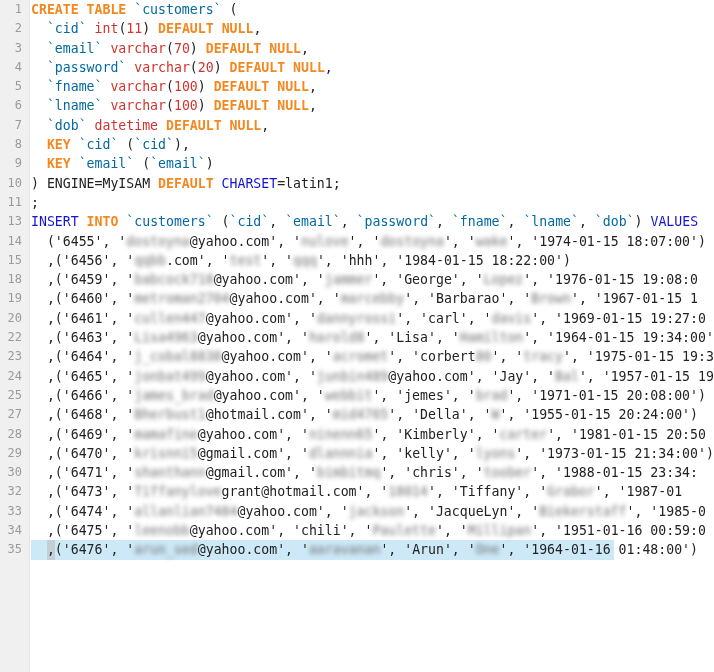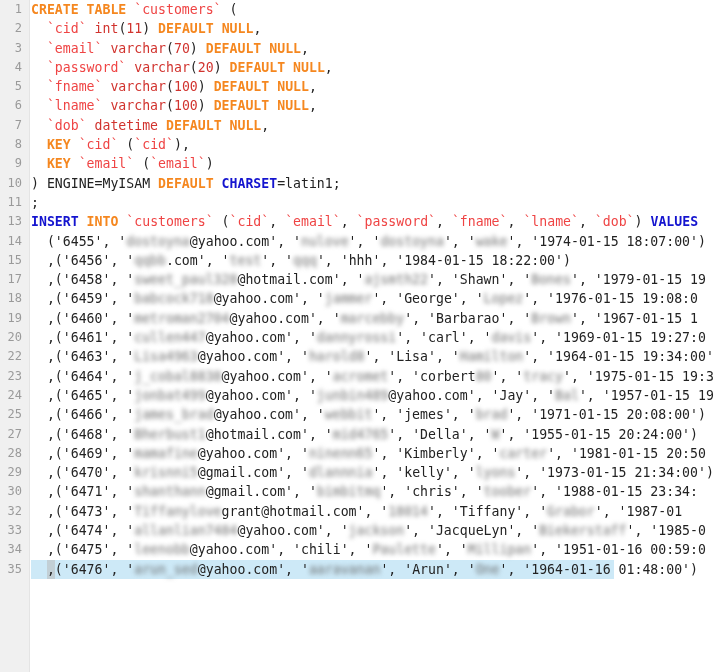--- a/index.html
+++ b/index.html
@@ -74,25 +74,25 @@
     position: absolute;
     left: 31px;
     top: 0;
     line-height: 19.3px;
     color: #222222;
     z-index: 1;
     white-space: pre;
   }
 
   
-  .kw-blue   { color: #1414cf; font-weight: bold; }
+  .kw-blue   { color: #1414cf; font-weight: normal; }
   .kw-orange { color: #f5871f; font-weight: bold; }
   .type-red  { color: #d1332e; text-align: right; }
   .num-red   { color: #d1332e; }
-  .ident     { color: #ef4444; }
+  .ident     { color: #0369a1; }
   .plain     { color: #222222; }
 
   
   .redact {
     display: inline-block;
     color: rgba(90,90,90,0.55);
     filter: blur(2.3px);
     vertical-align: baseline;
     text-shadow: 0 0 2px rgba(120,120,120,0.5);
   }
@@ -120,21 +120,20 @@
       <div class="line"><span class="lno">5</span><span class="code"><span class="plain">  </span><span class="ident">`fname`</span><span class="plain"> </span><span class="type-red">varchar</span><span class="plain">(</span><span class="num-red">100</span><span class="plain">) </span><span class="kw-orange">DEFAULT NULL</span><span class="plain">,</span></span></div>
       <div class="line"><span class="lno">6</span><span class="code"><span class="plain">  </span><span class="ident">`lname`</span><span class="plain"> </span><span class="type-red">varchar</span><span class="plain">(</span><span class="num-red">100</span><span class="plain">) </span><span class="kw-orange">DEFAULT NULL</span><span class="plain">,</span></span></div>
       <div class="line"><span class="lno">7</span><span class="code"><span class="plain">  </span><span class="ident">`dob`</span><span class="plain"> </span><span class="type-red">datetime</span><span class="plain"> </span><span class="kw-orange">DEFAULT NULL</span><span class="plain">,</span></span></div>
       <div class="line"><span class="lno">8</span><span class="code"><span class="plain">  </span><span class="kw-orange">KEY</span><span class="plain"> </span><span class="ident">`cid`</span><span class="plain"> (</span><span class="ident">`cid`</span><span class="plain">),</span></span></div>
       <div class="line"><span class="lno">9</span><span class="code"><span class="plain">  </span><span class="kw-orange">KEY</span><span class="plain"> </span><span class="ident">`email`</span><span class="plain"> (</span><span class="ident">`email`</span><span class="plain">)</span></span></div>
       <div class="line"><span class="lno">10</span><span class="code"><span class="plain">) ENGINE=MyISAM </span><span class="kw-orange">DEFAULT</span><span class="plain"> </span><span class="kw-blue">CHARSET</span><span class="plain">=latin1;</span></span></div>
       <div class="line"><span class="lno">11</span><span class="code"><span class="plain">;</span></span></div>
       <div class="line"><span class="lno">13</span><span class="code"><span class="kw-blue">INSERT</span><span class="plain"> </span><span class="kw-orange">INTO</span><span class="plain"> </span><span class="ident">`customers`</span><span class="plain"> (</span><span class="ident">`cid`</span><span class="plain">, </span><span class="ident">`email`</span><span class="plain">, </span><span class="ident">`password`</span><span class="plain">, </span><span class="ident">`fname`</span><span class="plain">, </span><span class="ident">`lname`</span><span class="plain">, </span><span class="ident">`dob`</span><span class="plain">) </span><span class="kw-blue">VALUES</span></span></div>
       <div class="line"><span class="lno">14</span><span class="code"><span class="plain">  ('6455', '</span><span class="redact">dostoyna</span><span class="plain">@yahoo.com', '</span><span class="redact">nulove</span><span class="plain">', '</span><span class="redact">dostoyna</span><span class="plain">', '</span><span class="redact">wake</span><span class="plain">', '1974-01-15 18:07:00')</span></span></div>
       <div class="line"><span class="lno">15</span><span class="code"><span class="plain">  ,('6456', '</span><span class="redact">qqbb</span><span class="plain">.com', '</span><span class="redact">test</span><span class="plain">', '</span><span class="redact">qqq</span><span class="plain">', 'hhh', '1984-01-15 18:22:00')</span></span></div>
-      <div class="line"><span class="lno">17</span><span class="code"><span class="plain">  ,('6458', '</span><span class="redact">sweet_paul328</span><span class="plain">@hotmail.com', '</span><span class="redact">ajsmth22</span><span class="plain">', 'Shawn', '</span><span class="redact">Bones</span><span class="plain">', '1979-01-15 19</span></span></div>
       <div class="line"><span class="lno">18</span><span class="code"><span class="plain">  ,('6459', '</span><span class="redact">babcock718</span><span class="plain">@yahoo.com', '</span><span class="redact">jammer</span><span class="plain">', 'George', '</span><span class="redact">Lopez</span><span class="plain">', '1976-01-15 19:08:0</span></span></div>
       <div class="line"><span class="lno">19</span><span class="code"><span class="plain">  ,('6460', '</span><span class="redact">metroman2704</span><span class="plain">@yahoo.com', '</span><span class="redact">marcebby</span><span class="plain">', 'Barbarao', '</span><span class="redact">Brown</span><span class="plain">', '1967-01-15 1</span></span></div>
       <div class="line"><span class="lno">20</span><span class="code"><span class="plain">  ,('6461', '</span><span class="redact">cullen447</span><span class="plain">@yahoo.com', '</span><span class="redact">dannyrossi</span><span class="plain">', 'carl', '</span><span class="redact">davis</span><span class="plain">', '1969-01-15 19:27:0</span></span></div>
       <div class="line"><span class="lno">22</span><span class="code"><span class="plain">  ,('6463', '</span><span class="redact">Lisa4963</span><span class="plain">@yahoo.com', '</span><span class="redact">harold8</span><span class="plain">', 'Lisa', '</span><span class="redact">Hamilton</span><span class="plain">', '1964-01-15 19:34:00'</span></span></div>
       <div class="line"><span class="lno">23</span><span class="code"><span class="plain">  ,('6464', '</span><span class="redact">j_cobal8838</span><span class="plain">@yahoo.com', '</span><span class="redact">acromet</span><span class="plain">', 'corbert</span><span class="redact">80</span><span class="plain">', '</span><span class="redact">tracy</span><span class="plain">', '1975-01-15 19:3</span></span></div>
       <div class="line"><span class="lno">24</span><span class="code"><span class="plain">  ,('6465', '</span><span class="redact">jonbat499</span><span class="plain">@yahoo.com', '</span><span class="redact">junbin489</span><span class="plain">@yahoo.com', 'Jay', '</span><span class="redact">Bal</span><span class="plain">', '1957-01-15 19:</span></span></div>
       <div class="line"><span class="lno">25</span><span class="code"><span class="plain">  ,('6466', '</span><span class="redact">james_brad</span><span class="plain">@yahoo.com', '</span><span class="redact">webbit</span><span class="plain">', 'jemes', '</span><span class="redact">brad</span><span class="plain">', '1971-01-15 20:08:00')</span></span></div>
       <div class="line"><span class="lno">27</span><span class="code"><span class="plain">  ,('6468', '</span><span class="redact">Bherbust1</span><span class="plain">@hotmail.com', '</span><span class="redact">mid4765</span><span class="plain">', 'Della', '</span><span class="redact">W</span><span class="plain">', '1955-01-15 20:24:00')</span></span></div>
       <div class="line"><span class="lno">28</span><span class="code"><span class="plain">  ,('6469', '</span><span class="redact">mamafine</span><span class="plain">@yahoo.com', '</span><span class="redact">ninenn65</span><span class="plain">', 'Kimberly', '</span><span class="redact">carter</span><span class="plain">', '1981-01-15 20:50</span></span></div>
       <div class="line"><span class="lno">29</span><span class="code"><span class="plain">  ,('6470', '</span><span class="redact">krisnni5</span><span class="plain">@gmail.com', '</span><span class="redact">dlannnia</span><span class="plain">', 'kelly', '</span><span class="redact">lyons</span><span class="plain">', '1973-01-15 21:34:00')</span></span></div>

